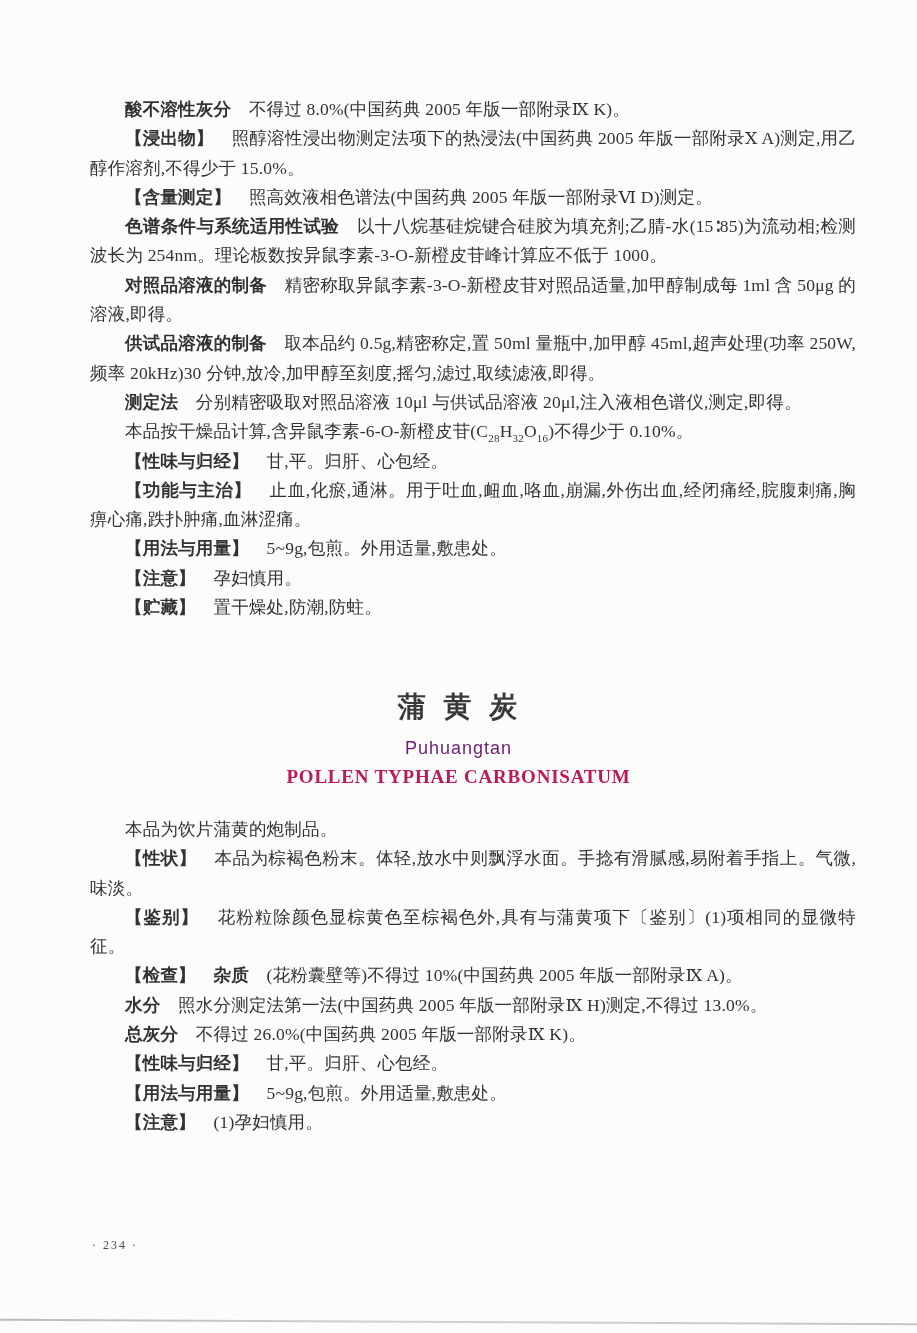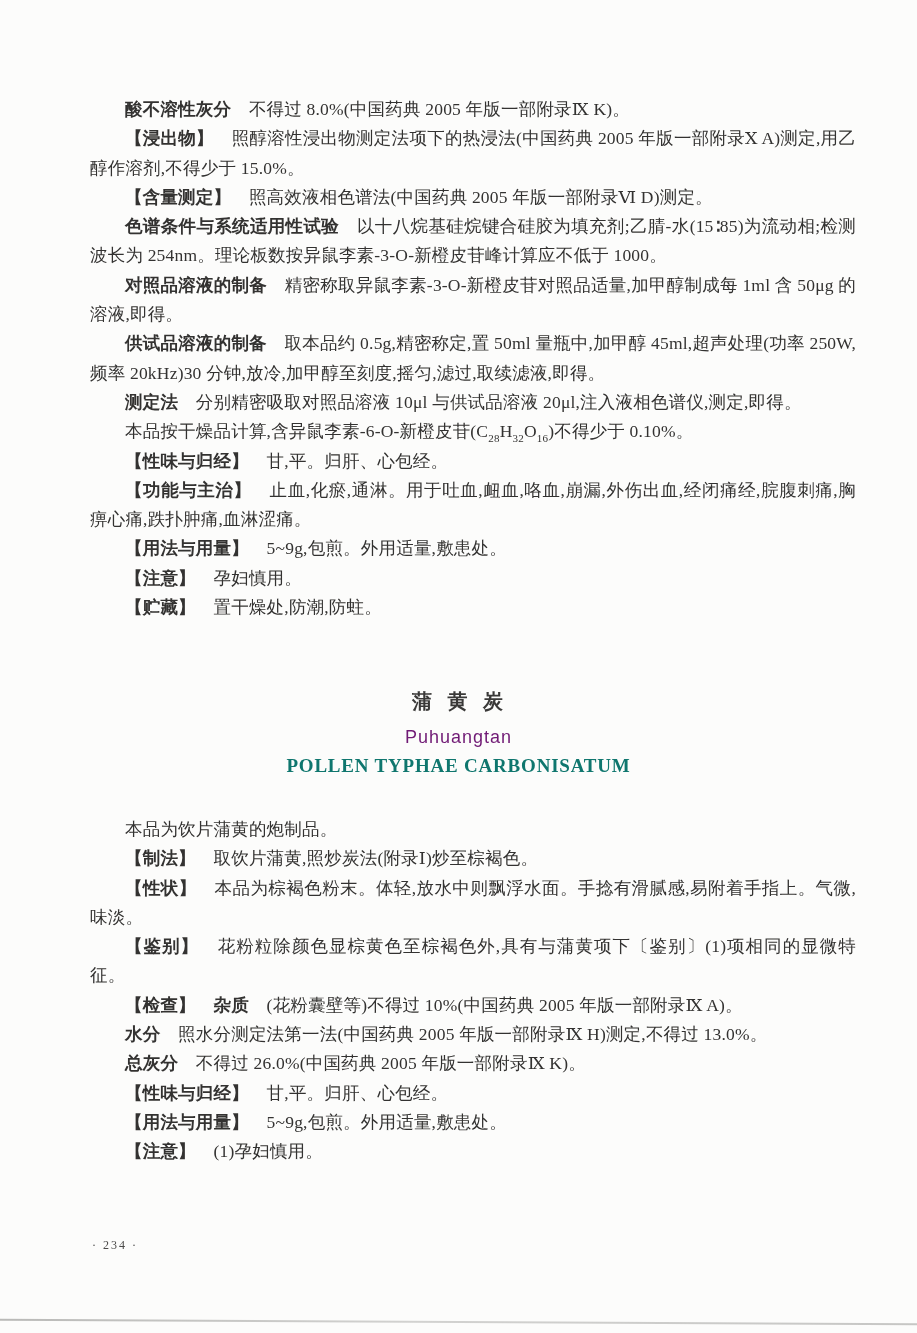--- a/index.html
+++ b/index.html
@@ -45,40 +45,40 @@
   }
   .title-block {
     position: absolute;
     top: 688px;
     left: 0;
     width: 917px;
     text-align: center;
   }
   .title-cn {
     margin: 0;
-    font-size: 20px;
+    font-size: 28px;
     font-weight: 700;
     font-family: "Liberation Sans", "DejaVu Sans", sans-serif;
     color: #3a3938;
     word-spacing: 6px;
     letter-spacing: 2px;
   }
   .title-pinyin {
     margin: 12px 0 0 0;
     font-size: 18px;
     font-family: "Liberation Sans", "DejaVu Sans", sans-serif;
     color: #701a75;
     letter-spacing: 1px;
   }
   .title-latin {
     margin: 7px 0 0 0;
     font-size: 19px;
     font-weight: 700;
     font-family: "Liberation Serif", "DejaVu Serif", serif;
-    color: #0f766e;
+    color: #be185d;
     letter-spacing: 0.8px;
   }
   .page-number {
     position: absolute;
     left: 92px;
     top: 1238px;
     font-size: 12px;
     color: #4a4948;
     letter-spacing: 2px;
   }
@@ -114,21 +114,20 @@
     </div>
 
   <div class="title-block">
     <h1 class="title-cn">蒲 黄 炭</h1>
     <p class="title-pinyin">Puhuangtan</p>
     <p class="title-latin">POLLEN TYPHAE CARBONISATUM</p>
   </div>
 
   <div class="text-col section-main">
       <p class="para indent"><span>本品为饮片蒲黄的炮制品。</span></p>
-      <p class="para indent"><span class="bold">【制法】</span><span>　取饮片蒲黄,照炒炭法(附录Ⅰ)炒至棕褐色。</span></p>
       <p class="para indent"><span class="bold">【性状】</span><span>　本品为棕褐色粉末。体轻,放水中则飘浮水面。手捻有滑腻感,易附着手指上。气微,味淡。</span></p>
       <p class="para indent"><span class="bold">【鉴别】</span><span>　花粉粒除颜色显棕黄色至棕褐色外,具有与蒲黄项下〔鉴别〕(1)项相同的显微特征。</span></p>
       <p class="para indent"><span class="bold">【检查】</span><span>　</span><span class="bold">杂质</span><span>　(花粉囊壁等)不得过 10%(中国药典 2005 年版一部附录Ⅸ A)。</span></p>
       <p class="para indent"><span class="bold">水分</span><span>　照水分测定法第一法(中国药典 2005 年版一部附录Ⅸ H)测定,不得过 13.0%。</span></p>
       <p class="para indent"><span class="bold">总灰分</span><span>　不得过 26.0%(中国药典 2005 年版一部附录Ⅸ K)。</span></p>
       <p class="para indent"><span class="bold">【性味与归经】</span><span>　甘,平。归肝、心包经。</span></p>
       <p class="para indent"><span class="bold">【用法与用量】</span><span>　5~9g,包煎。外用适量,敷患处。</span></p>
       <p class="para indent"><span class="bold">【注意】</span><span>　(1)孕妇慎用。</span></p>
     </div>
 

